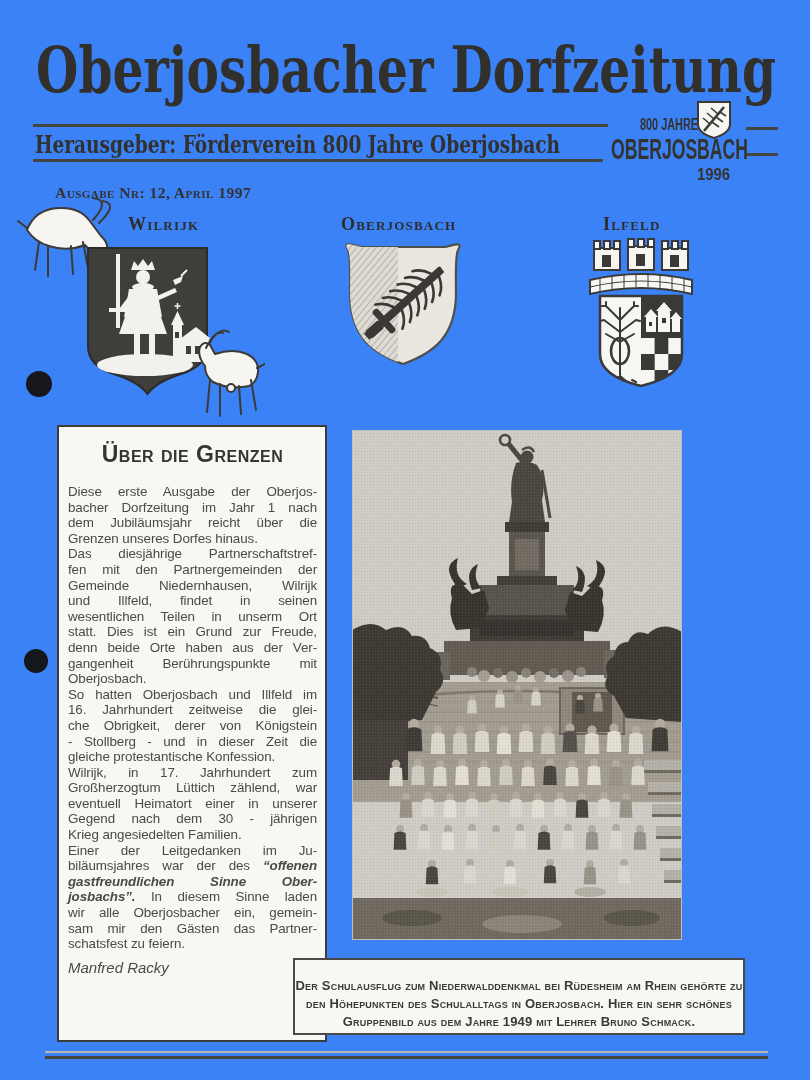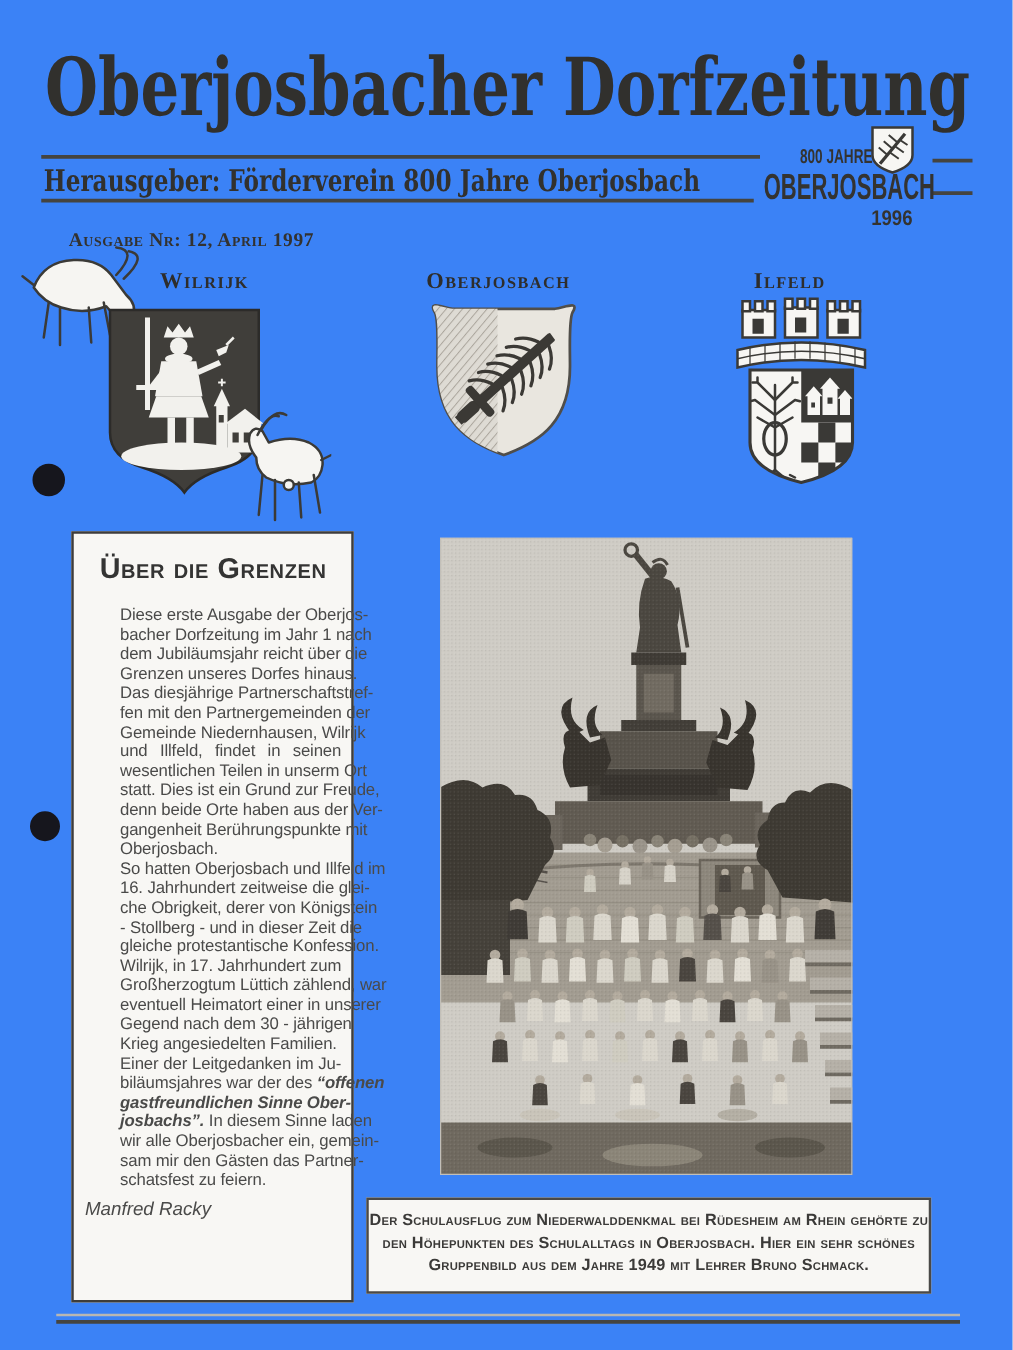--- a/index.html
+++ b/index.html
@@ -14,38 +14,38 @@
          font-weight:bold;font-variant:small-caps;font-size:15.5px;letter-spacing:.5px;color:#333230;}
 
   
   .crest-label{position:absolute;font-family:"Liberation Serif",serif;font-weight:bold;
          font-variant:small-caps;font-size:18px;letter-spacing:1.2px;color:#2e2d2b;}
 
   
   .hole{position:absolute;border-radius:50%;background:#16161d;}
 
   
-  .article{position:absolute;left:57px;top:425px;width:226px;height:617px;
+  .article{position:absolute;left:57px;top:425px;width:270px;height:617px;
            border:2px solid #3e3d3b;background:#f8f7f4;box-sizing:border-box;
            padding:12px 8px 0 9px;}
   .article h2{margin:0;text-align:center;font-weight:bold;font-variant:small-caps;
            font-size:23px;line-height:30px;color:#343433;letter-spacing:.5px;}
   .article .body{margin-top:15px;font-size:13.4px;line-height:15.6px;color:#4a4a49;
            letter-spacing:-.1px;}
-  .a-line{text-align:justify;text-align-last:justify;white-space:nowrap;overflow:visible;margin-left:28px;}
+  .a-line{text-align:justify;text-align-last:justify;white-space:nowrap;overflow:visible;}
   .a-line.a-last{text-align-last:left;}
   .a-line .bi{font-weight:bold;font-style:italic;}
   .signature{margin-top:7px;font-style:italic;font-size:15px;color:#4a4a49;}
 
   
   .photo{position:absolute;left:352px;top:430px;width:330px;height:510px;}
 
   
   .caption{position:absolute;left:293px;top:958px;width:452px;height:77px;
-           border:2px solid #4a4947;background:#f8f7f4;box-sizing:border-box;padding-top:7px;}
+           border:2px solid #4a4947;background:#f8f7f4;box-sizing:border-box;padding-top:17px;}
   .cap-line{text-align:center;font-weight:bold;font-variant:small-caps;font-size:13px;
            line-height:18px;color:#3b3a38;letter-spacing:.2px;white-space:nowrap;}
   .cap-last{text-align:center;font-weight:bold;font-style:italic;font-variant:small-caps;
            font-size:12px;line-height:16px;color:#3b3a38;white-space:nowrap;}
 
   svg text{font-family:"DejaVu Serif",serif;}
   .sans{font-family:"Liberation Sans",sans-serif;}
 </style>
 </head>
 <body>

